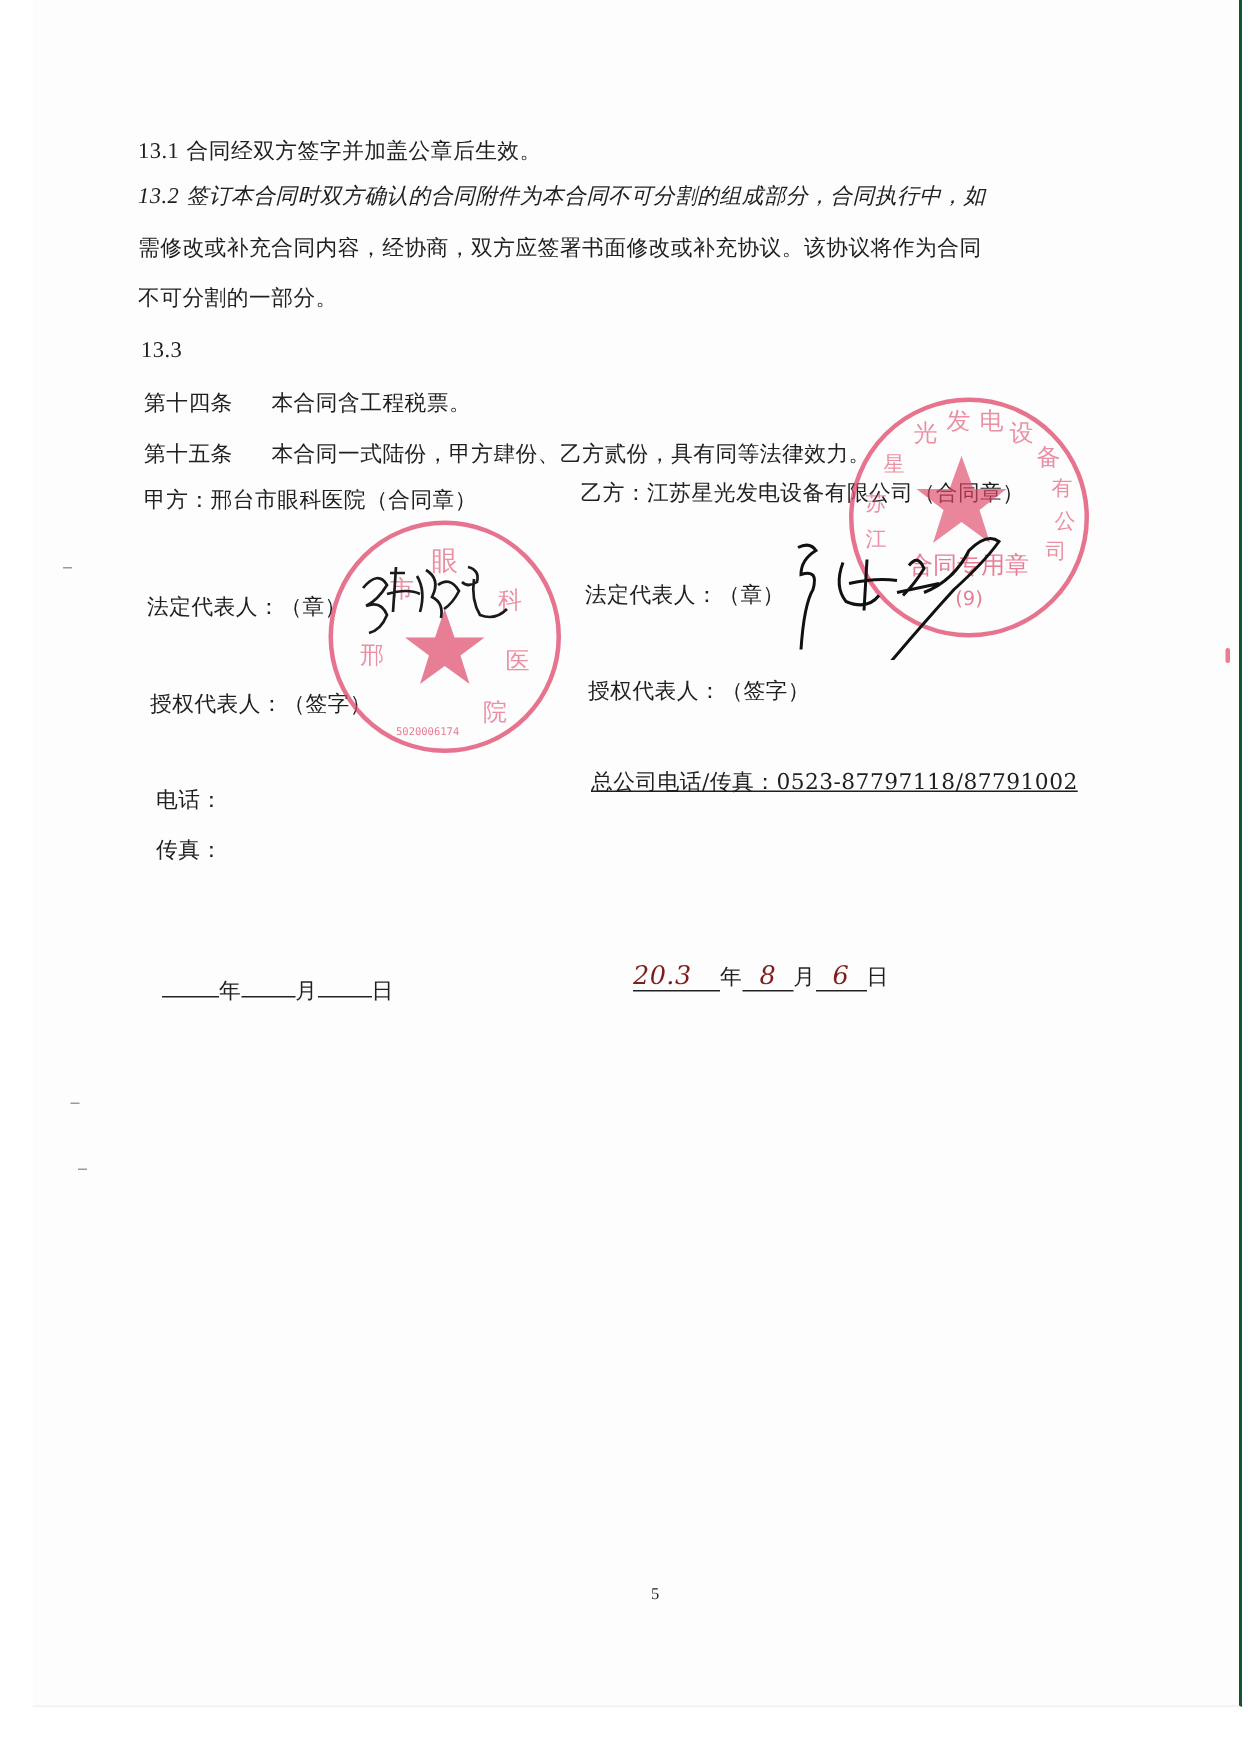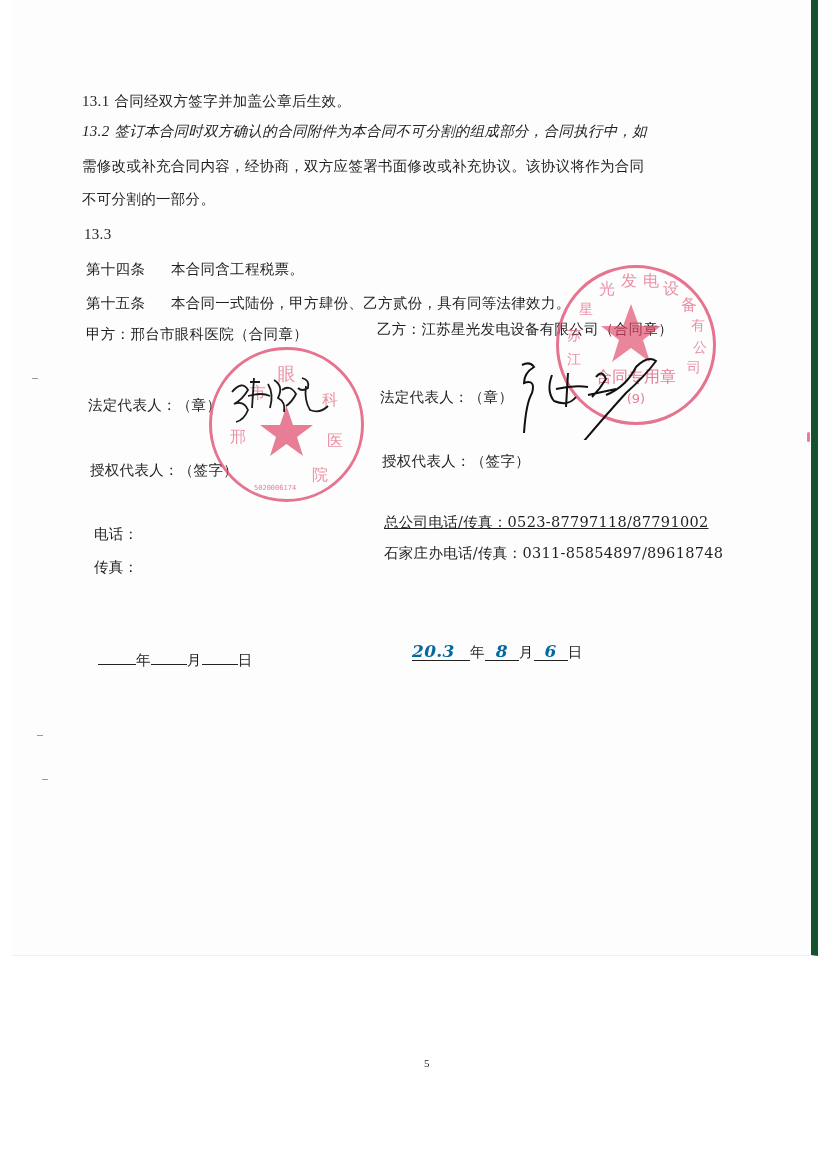--- a/index.html
+++ b/index.html
@@ -8,24 +8,24 @@
       background: #ffffff;
       overflow: hidden;
     }
     body {
       position: relative;
       font-family: "DejaVu Serif", "Liberation Serif", serif;
       color: #1f1f1f;
     }
     .page {
       position: absolute;
-      left: 12px; top: 0;
-      width: 806px; height: 956px;
+      left: 22px; top: 0;
+      width: 806px; height: 1138px;
       background: #fdfdfd;
-      border-right: 7px solid #14532d;
+      border-right: 2px solid #14532d;
       border-bottom: 1px solid #f1eff4;
     }
     .line {
       position: absolute;
       font-size: 14.5px;
       line-height: 18px;
       white-space: nowrap;
       letter-spacing: 0.3px;
     }
     .num { font-family: "Liberation Serif", serif; font-size: 15px; }
@@ -46,22 +46,22 @@
 
     .blank {
       display: inline-block;
       border-bottom: 1.5px solid #222;
       height: 14px;
       vertical-align: baseline;
     }
     .handwrite {
       font-family: "DejaVu Serif", serif;
       font-style: italic;
-      font-weight: bold;
-      color: #0369a1;
+      font-weight: normal;
+      color: #7f1d1d;
     }
     .page-number {
       position: absolute;
       left: 412px; top: 1057px;
       font-size: 11px;
       font-family: "Liberation Serif", serif;
     }
     .margin-mark {
       position: absolute;
       width: 6px; height: 1px;
@@ -105,21 +105,20 @@
 
   <div class="line" style="left:76px; top:396px;">法定代表人：（章）</div>
   <div class="line" style="left:368px; top:388px;">法定代表人：（章）</div>
 
   <div class="line" style="left:78px; top:461px;">授权代表人：（签字）</div>
   <div class="line" style="left:370px; top:452px;">授权代表人：（签字）</div>
 
   <div class="line" style="left:82px; top:526px;font-family:Liberation Mono, monospace;">电话：</div>
   <div class="line" style="left:82px; top:558px;">传真：</div>
   <div class="line" style="left:372px; top:513px;text-decoration:underline;">总公司电话/传真：0523-87797118/87791002</div>
-  <div class="line" style="left:372px; top:544px;">石家庄办电话/传真：0311-85854897/89618748</div>
 
   <div class="line" style="left:86px; top:651px;">
     <span class="blank" style="width:38px;"></span><span>年</span><span class="blank" style="width:36px;"></span><span>月</span><span class="blank" style="width:36px;"></span><span>日</span>
   </div>
 
   <div class="line" style="left:400px; top:642px;">
     <span class="handwrite" style="display:inline-block; width:58px; border-bottom:1.5px solid #222; font-size:17px;">20.3</span><span>年</span><span class="handwrite" style="display:inline-block; width:34px; text-align:center; border-bottom:1.5px solid #222; font-size:17px;">8</span><span>月</span><span class="handwrite" style="display:inline-block; width:34px; text-align:center; border-bottom:1.5px solid #222; font-size:17px;">6</span><span>日</span>
   </div>
 
   <div class="stamp stamp-a">

